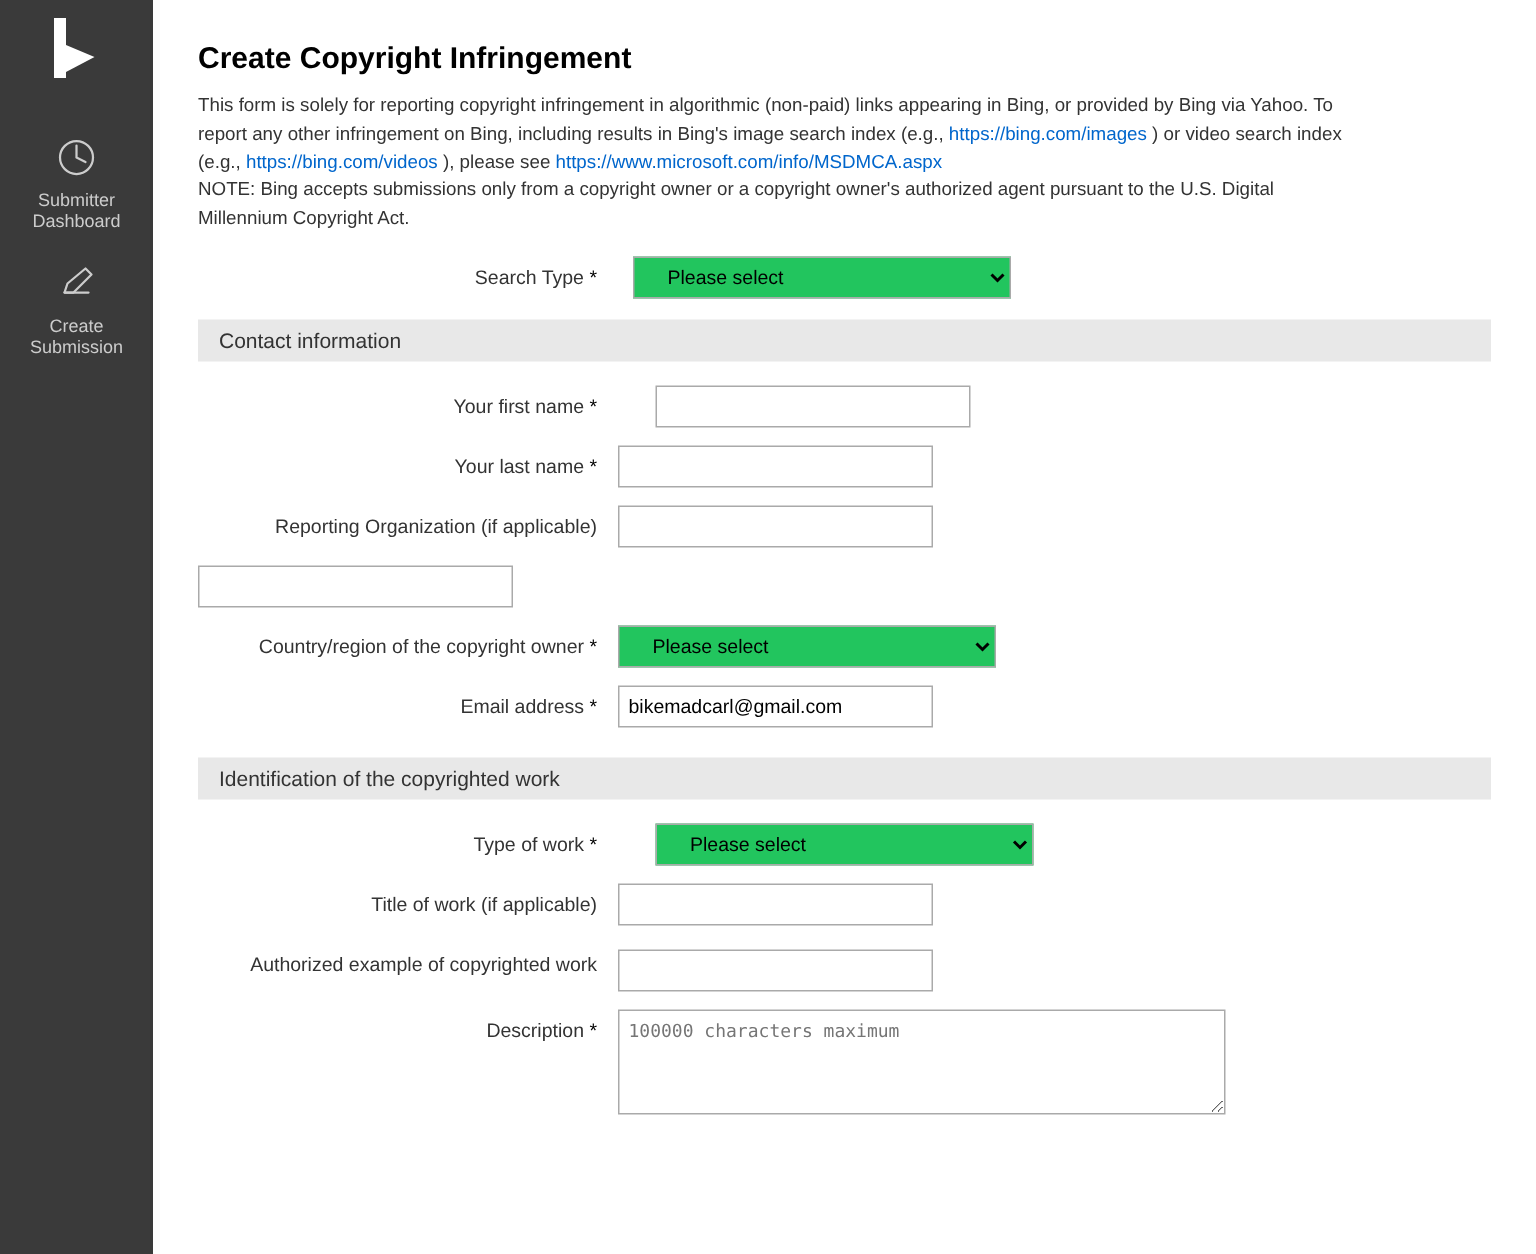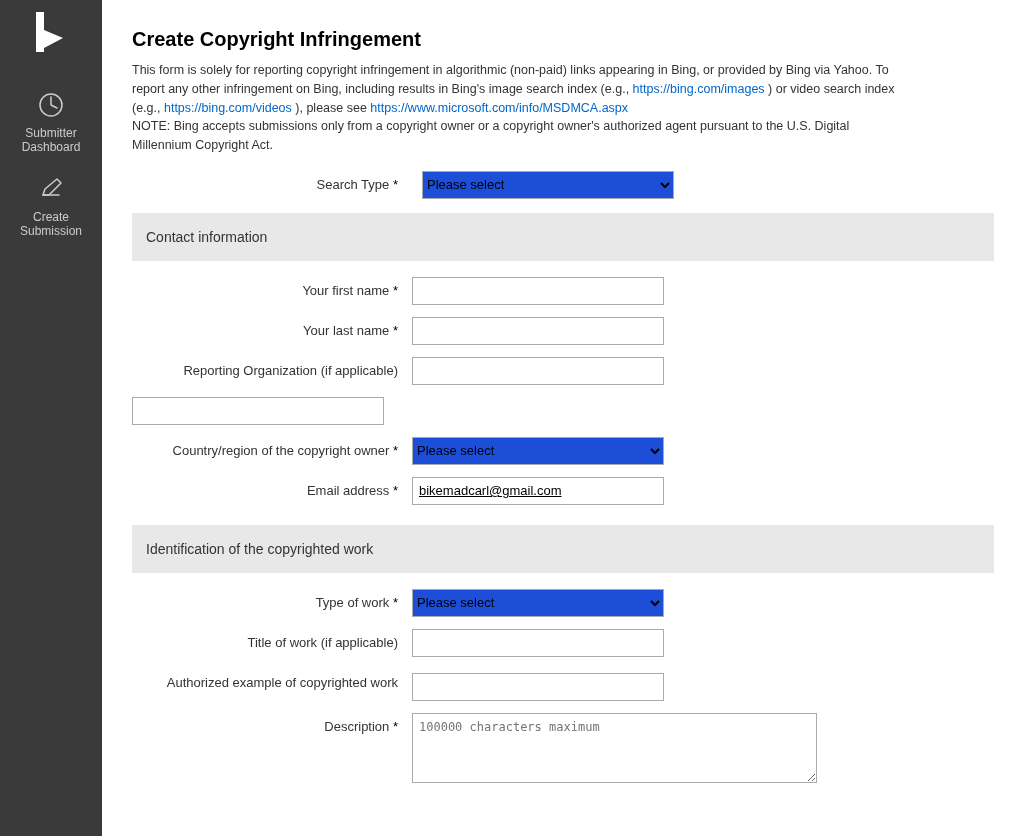--- a/index.html
+++ b/index.html
@@ -79,33 +79,33 @@
       font-size: 13px;
       color: #333;
       margin-right: 10px;
       white-space: nowrap;
     }
 
     .req { color: #000; }
 
     select {
       border: 1px solid #aaa;
-      padding: 4px 0;
-      font-size: 13px;
-      background: #1d4ed8;
+      padding: 4px 18px;
+      font-size: 13px;
+      background: #22c55e;
       cursor: pointer;
       height: 28px;
     }
 
     .search-type-select { width: 252px; }
 
     
     .section-header {
       background: #e8e8e8;
-      padding: 16px 14px;
+      padding: 6px 14px;
       font-size: 14px;
       font-weight: normal;
       color: #333;
       margin-bottom: 0;
     }
 
     .section-body {
       background: #fff;
       margin-bottom: 14px;
     }
@@ -125,26 +125,25 @@
       padding-right: 14px;
       font-size: 13px;
       color: #333;
       padding-top: 5px;
       line-height: 1.4;
     }
 
     .form-field { flex: 1; max-width: 500px; }
 
     input[type="text"] {
-      width: 252px;
+      width: 210px;
       border: 1px solid #aaa;
       padding: 4px 6px;
       font-size: 13px;
       height: 28px;
-      text-decoration: underline;
     }
 
     .country-select { width: 252px; }
     .work-type-select { width: 252px; }
 
     
     .authorized-hint {
       font-size: 12.5px;
       color: #333;
       margin-bottom: 6px;
@@ -172,21 +171,21 @@
       width: 405px;
       height: 70px;
       border: 1px solid #aaa;
       padding: 6px;
       font-family: monospace;
       font-size: 12px;
       color: #aaa;
       resize: vertical;
     }
 
-    .form-section-gap { margin-top: 10px; }
+    .form-section-gap { margin-top: 10px; gap: 25px; }
   </style>
 </head>
 <body>
 
 <div class="sidebar">
   <div class="sidebar-logo">
     <svg viewBox="0 0 40 50" fill="none" xmlns="http://www.w3.org/2000/svg">
       <rect x="5" y="2" width="8" height="40" fill="white"></rect>
       <path d="M13 20 L32 28 L13 38" fill="white"></path>
     </svg>

